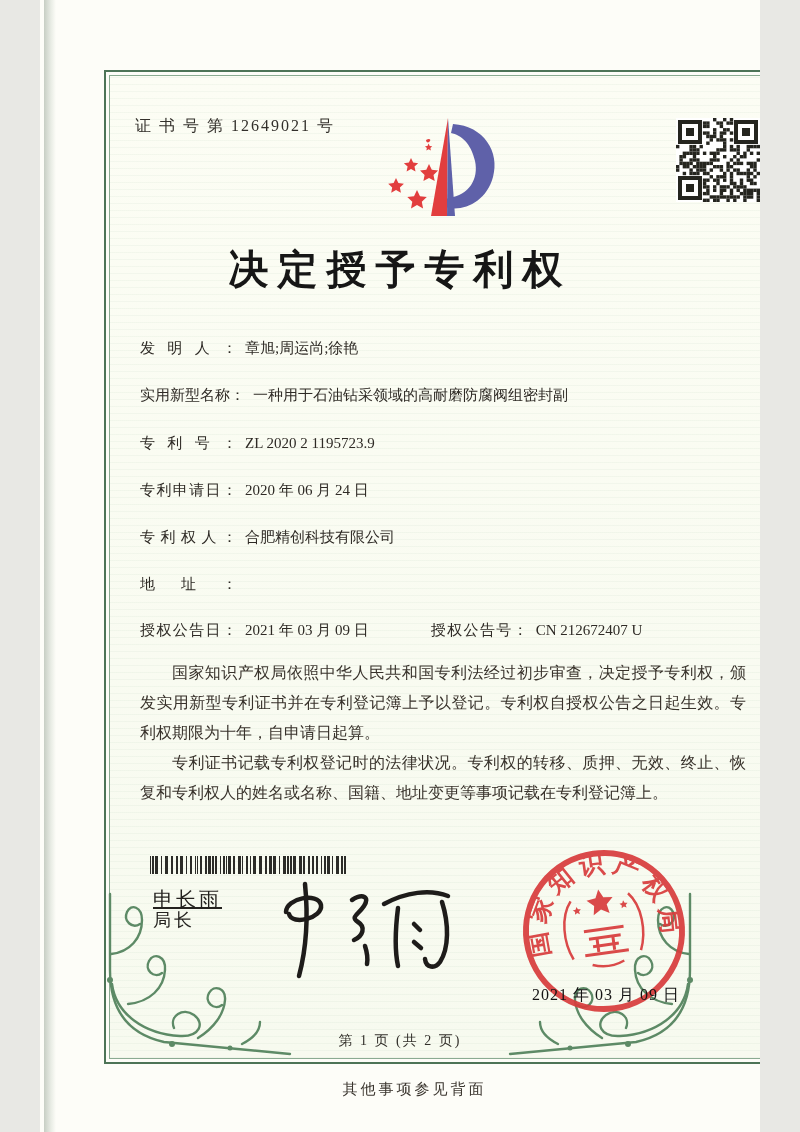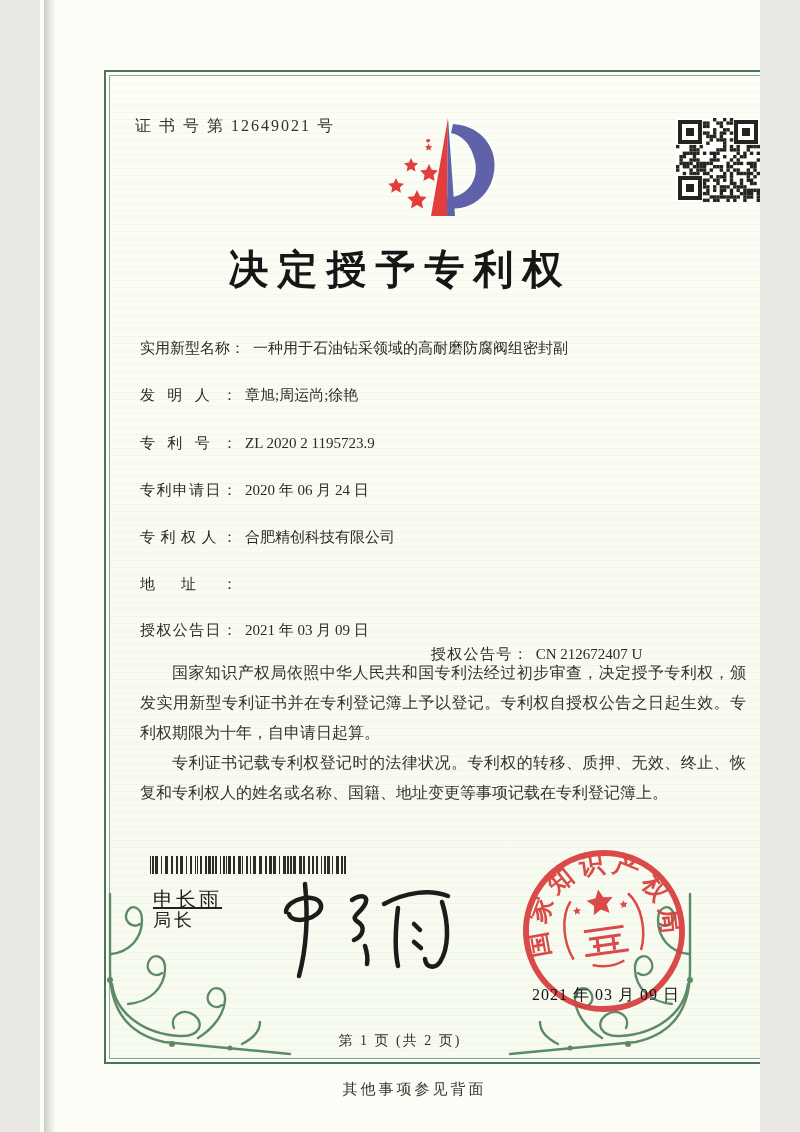--- a/index.html
+++ b/index.html
@@ -56,21 +56,21 @@
   .field-row{display:flex;margin-bottom:27px;align-items:flex-start;}
   .field-row.tight{margin-bottom:25px;}
   .f-label{
     flex:0 0 97px;display:inline-block;
     text-align:justify;text-align-last:justify;
     white-space:nowrap;
   }
   .f-value{margin-left:8px;}
   .f-value.addr{max-width:452px;}
   .pair{display:flex;}
-  .pair.second{margin-left:62px;margin-top:24px;}
+  .pair.second{margin-left:62px;}
 
   .body-text{
     position:absolute;left:100px;top:658px;width:606px;
     font-size:16px;line-height:1.88;color:#38322b;
     text-align:justify;
   }
   .body-text p{margin:0;text-indent:2em;}
 
   .barcode{
     position:absolute;left:110px;top:856px;width:202px;height:18px;
@@ -386,26 +386,26 @@
         <rect x="66" y="10" width="8" height="8"></rect>
         <rect x="10" y="66" width="8" height="8"></rect>
       </g>
     </svg>
   </div>
 
   <div class="title">决定授予专利权</div>
 
   <div class="fields">
     <div class="field-row">
+      <span class="f-label">发明人：</span>
+      <span class="f-value">章旭;周运尚;徐艳</span>
+    </div>
+    <div class="field-row">
       <span class="f-label">实用新型名称：</span>
       <span class="f-value">一种用于石油钻采领域的高耐磨防腐阀组密封副</span>
-    </div>
-    <div class="field-row">
-      <span class="f-label">发明人：</span>
-      <span class="f-value">章旭;周运尚;徐艳</span>
     </div>
     <div class="field-row">
       <span class="f-label">专利号：</span>
       <span class="f-value">ZL 2020 2 1195723.9</span>
     </div>
     <div class="field-row">
       <span class="f-label">专利申请日：</span>
       <span class="f-value">2020 年 06 月 24 日</span>
     </div>
     <div class="field-row">

